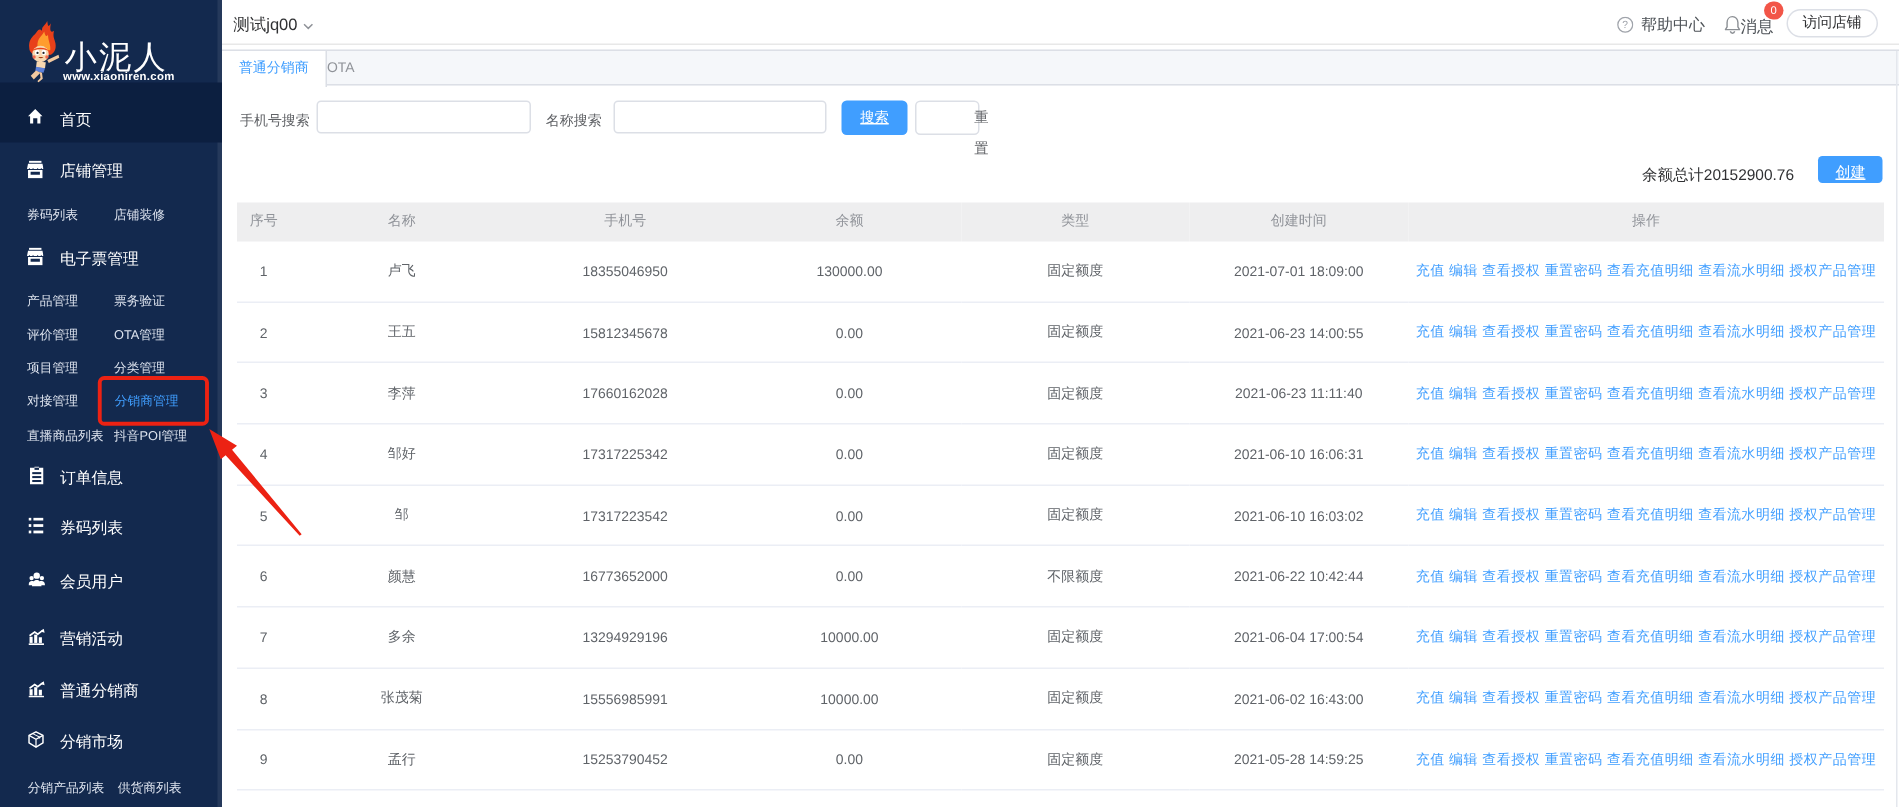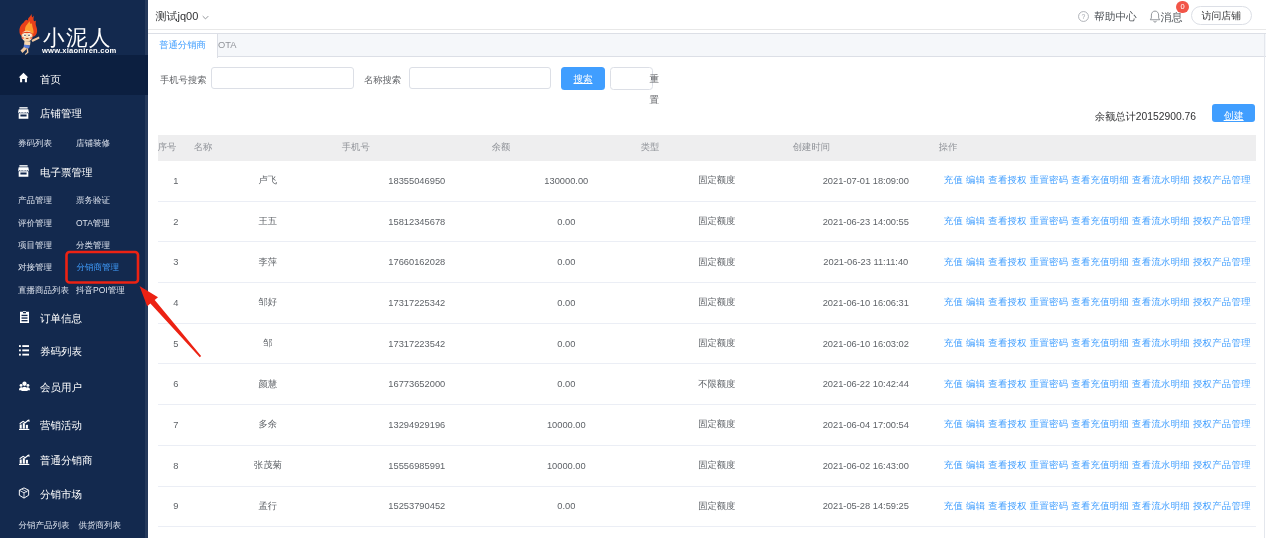--- a/index.html
+++ b/index.html
@@ -31,21 +31,21 @@
   .lbl { position:absolute; font-size:9.3px; color:#606266; }
   .inp { position:absolute; height:22px; border:1px solid #dcdfe6; border-radius:3px; background:#fff; }
   .btn-blue { position:absolute; background:#409eff; border-radius:3px; color:#fff;
     text-align:center; font-size:9.5px;text-decoration:underline; }
   .btn-plain { position:absolute; background:#fff; border:1px solid #dcdfe6; border-radius:3px;
     color:#606266; text-align:center; font-size:9.5px;padding-left:39px; }
 
   
   #tbl { position:absolute; left:157.8px; top:134.5px; width:1098px; border-collapse:collapse;
     table-layout:fixed; font-size:9.3px; }
-  #tbl th { height:26px; background:#eeeeef; color:#909399; font-weight:normal; text-align:left; }
+  #tbl th { height:26px; background:#eeeeef; color:#909399; font-weight:normal; text-align:center; }
   #tbl td { height:40.7px; color:#5f6368; text-align:center; border-bottom:1px solid #ebeef5;
     white-space:nowrap; overflow:hidden; }
   #tbl td.op { color:#409eff; font-size:9.3px; letter-spacing:0.35px; }
 
   #overlay { position:absolute; left:0; top:0; width:1266px; height:538px; pointer-events:none; }
 </style>
 </head>
 <body>
 <div id="page">
 

